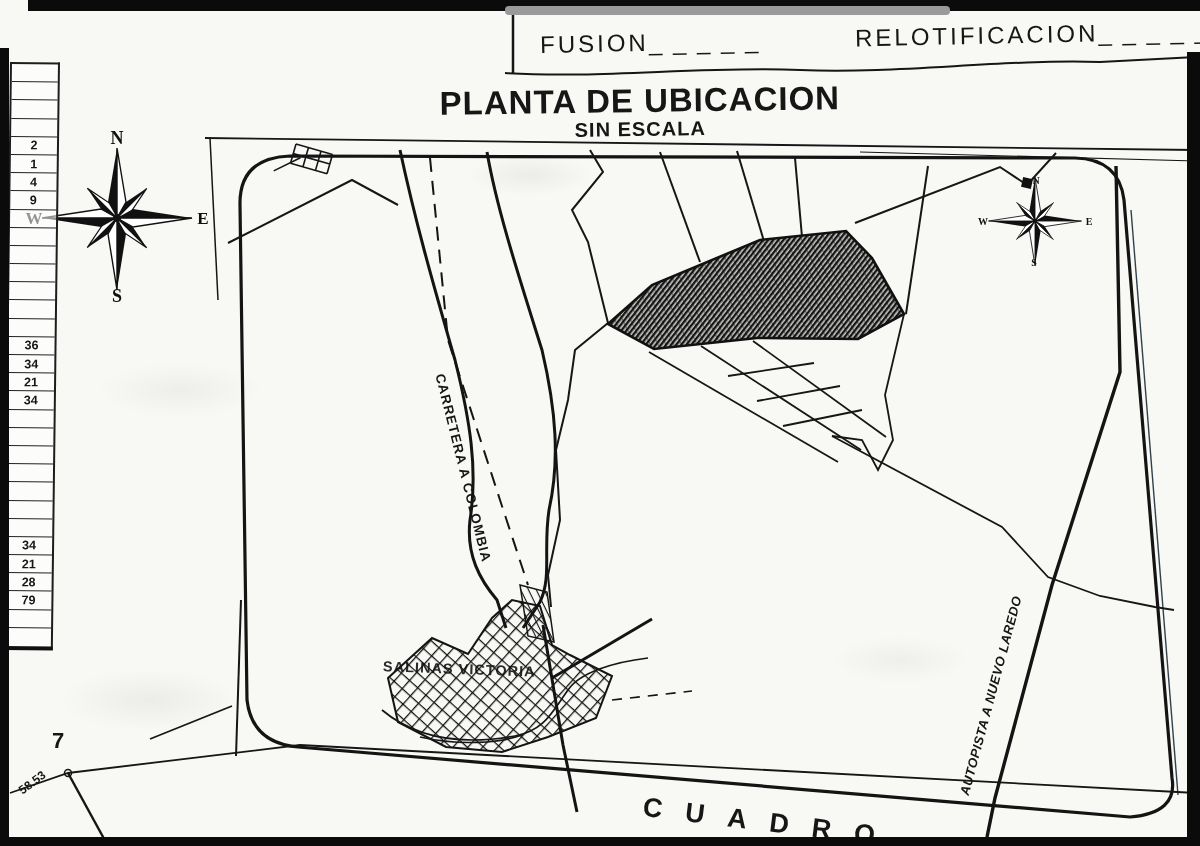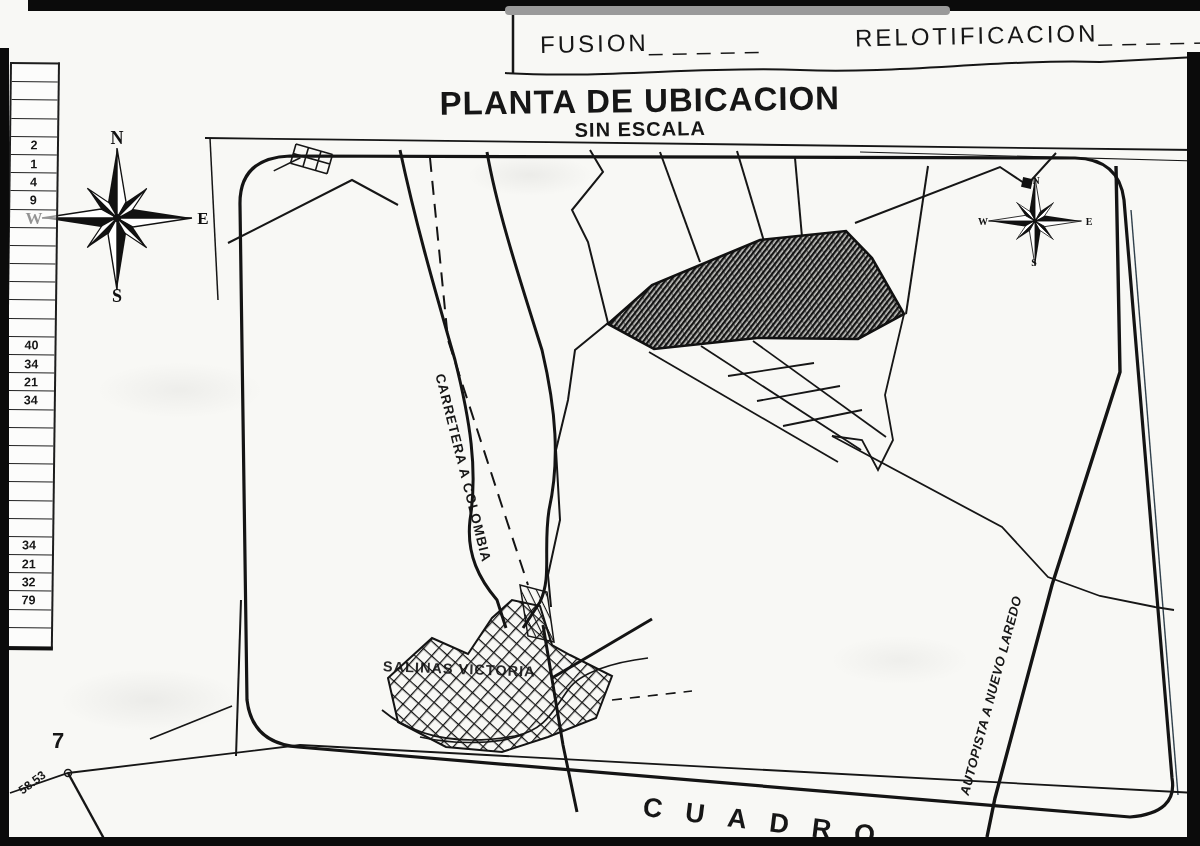--- a/index.html
+++ b/index.html
@@ -219,34 +219,34 @@
       <div class="row">1</div>
       <div class="row">4</div>
       <div class="row">9</div>
       <div class="row"></div>
       <div class="row"></div>
       <div class="row"></div>
       <div class="row"></div>
       <div class="row"></div>
       <div class="row"></div>
       <div class="row"></div>
-      <div class="row">40</div>
+      <div class="row">36</div>
       <div class="row">34</div>
       <div class="row">21</div>
       <div class="row">34</div>
       <div class="row"></div>
       <div class="row"></div>
       <div class="row"></div>
       <div class="row"></div>
       <div class="row"></div>
       <div class="row"></div>
       <div class="row"></div>
       <div class="row">34</div>
       <div class="row">21</div>
-      <div class="row">32</div>
+      <div class="row">28</div>
       <div class="row">79</div>
       <div class="row"></div>
       <div class="row"></div>
     </div>
 
   <div class="abs road-label lbl-carretera">CARRETERA A COLOMBIA</div>
   <div class="abs road-label lbl-autopista">AUTOPISTA A NUEVO LAREDO</div>
   <div class="abs lbl-town">SALINAS VICTORIA</div>
   <div class="abs lbl-cuadro">CUADRO</div>
   <div class="abs lbl-seven">7</div>

